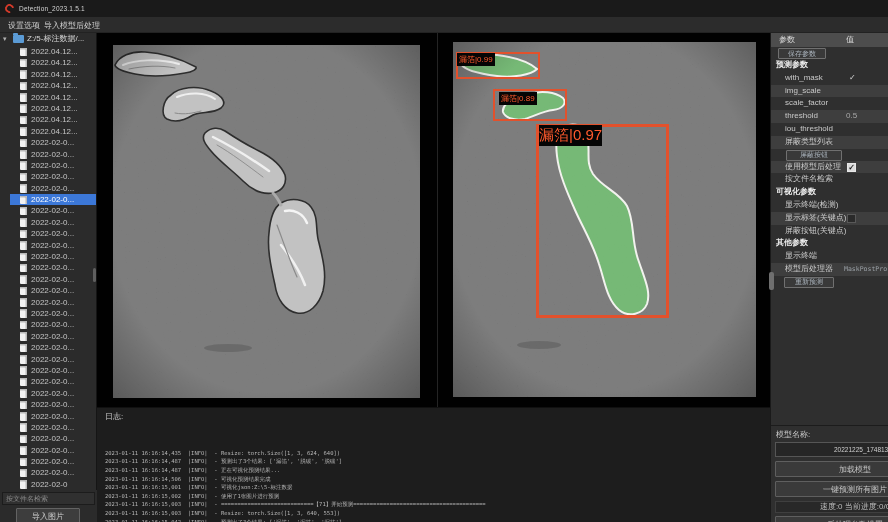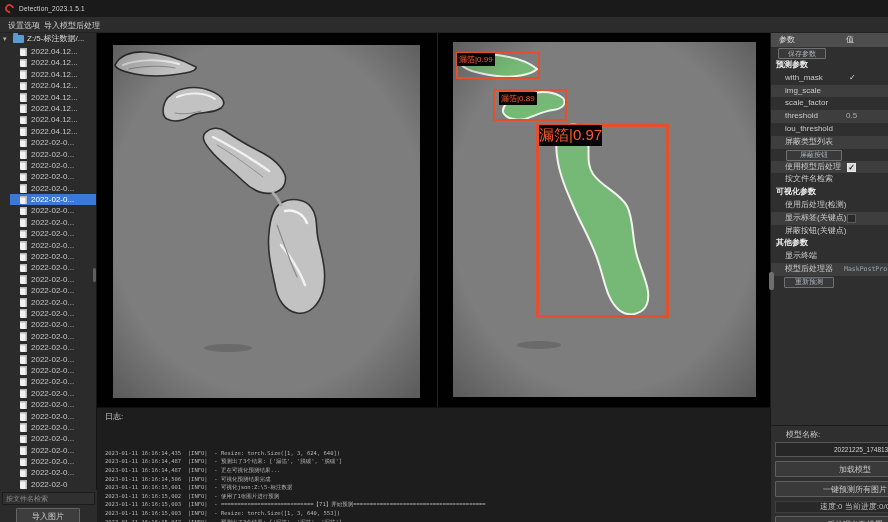--- a/index.html
+++ b/index.html
@@ -80,21 +80,21 @@
   .checkbox.checked { background:#dcdcdc; border-color:#e8e8e8; color:#1a1a1a; font-size:8px; line-height:8px;
     text-align:center; font-weight:bold; }
   .pbtn { display:block; position:relative; height:11px; background:#393939; border:1px solid #707070;
     color:#aab3bc; font-size:7px; border-radius:1px; line-height:8px; }
   .pbtn.save    { width:48px; margin:1px 0 0 7px; }
   .pbtn.mask    { width:56px; margin:1px 0 0 15px; }
   .pbtn.repred  { width:50px; margin:1px 0 0 13px; }
 
   
   .model-divider { position:absolute; left:0; top:392px; width:118px; height:1px; background:#1c1c1c; }
-  .model-label { position:absolute; left:15px; top:396px; font-size:8px; color:#cccccc; }
+  .model-label { position:absolute; left:5px; top:396px; font-size:8px; color:#cccccc; }
   .model-name { position:absolute; left:4px; top:409px; width:160px; height:15px; background:#262626;
     border:1px solid #565656; color:#cfcfcf; font-size:6.5px; line-height:13px; padding-left:58px; white-space:nowrap; }
   .mbtn { position:absolute; left:4px; width:160px; height:16px; background:#3a3a3a; border:1px solid #5f5f5f;
     color:#c6c6c6; font-size:8px; border-radius:1px; }
   .mbtn.load { top:428px; } .mbtn.predict { top:448px; } .mbtn.post { top:483px; }
   .model-status { position:absolute; left:4px; top:468px; width:160px; height:12px; background:#282828;
     border:1px solid #3f3f3f; color:#bdbdbd; font-size:8px; line-height:10px; text-align:center; }
 </style>
 </head>
 <body>
@@ -438,21 +438,21 @@
       <span class="checkbox checked">✓</span>
       </div>
     <div class="prow">
         <span class="name">按文件名检索</span>
       </div>
 
     <div class="prow section">
         <span class="name">可视化参数</span>
       </div>
     <div class="prow">
-        <span class="name">使用后处理(检测)</span>
+        <span class="name">显示终端(检测)</span>
       </div>
     <div class="prow striped">
       <span class="name">显示标签(关键点)</span>
       <span class="checkbox"></span>
       </div>
     <div class="prow">
         <span class="name">屏蔽按钮(关键点)</span>
       </div>
 
     <div class="prow section">

